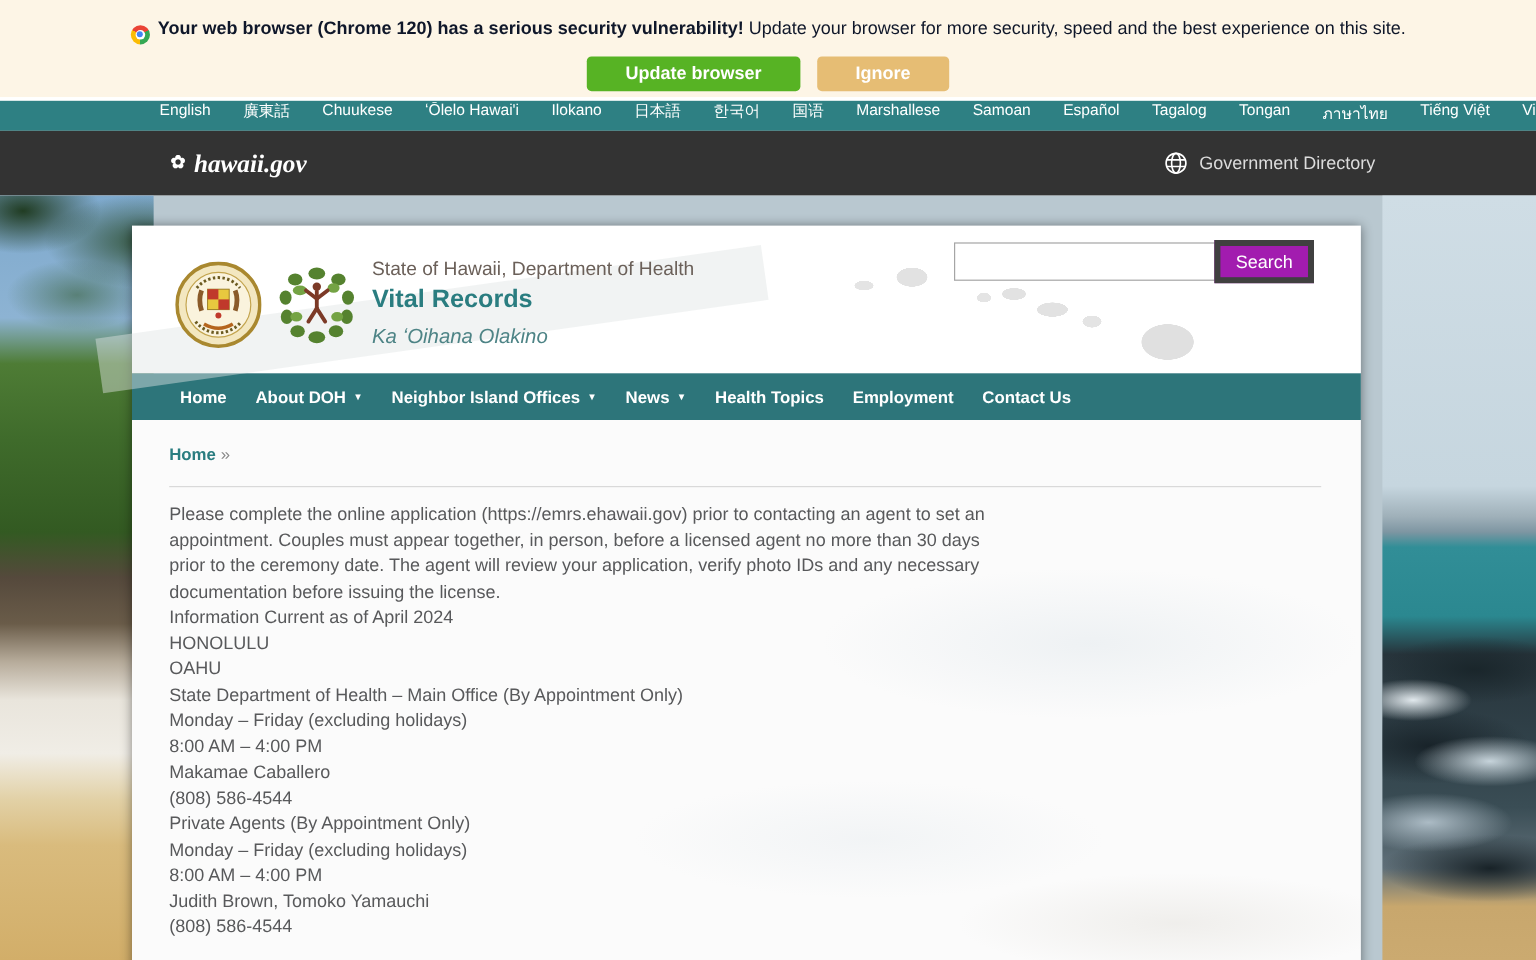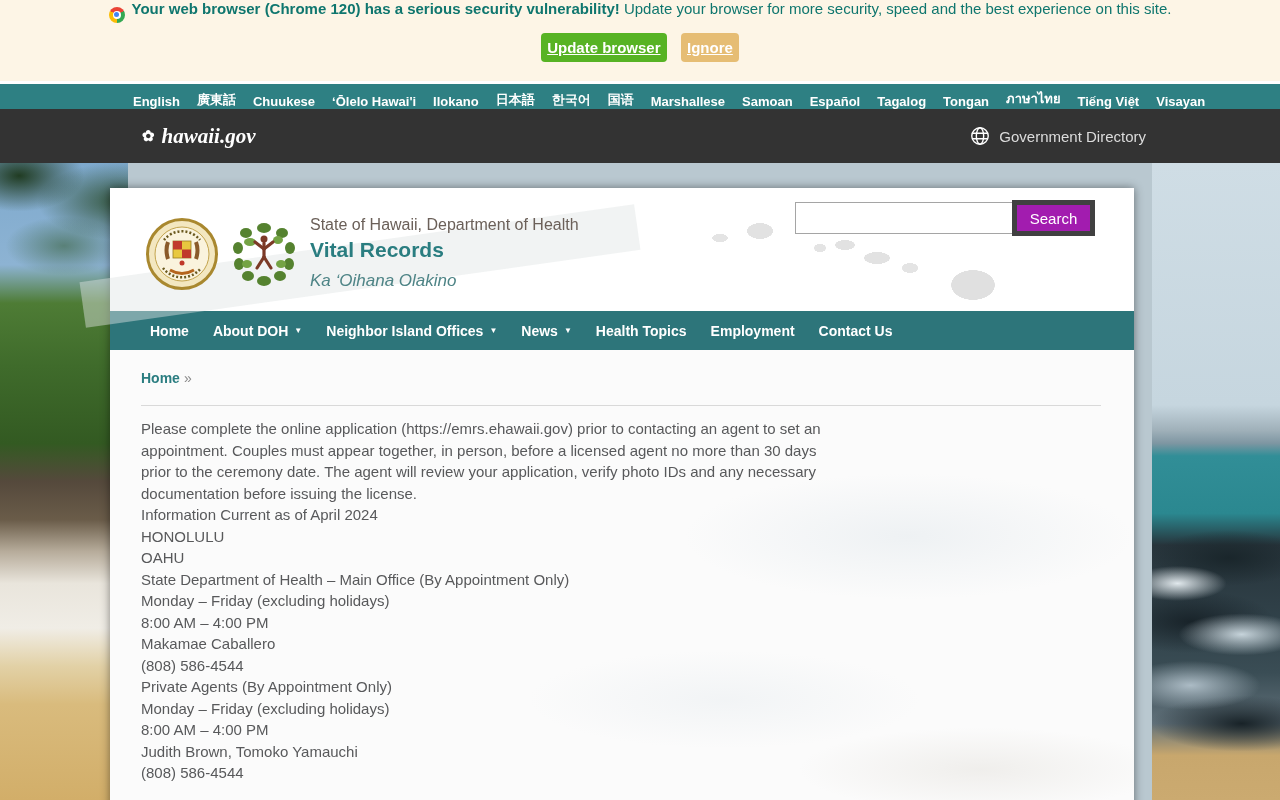--- a/index.html
+++ b/index.html
@@ -2,39 +2,39 @@
 <html><head>
 <meta charset="utf-8">
 <style>
   * { margin:0; padding:0; box-sizing:border-box; }
   html,body { width:1280px; height:800px; overflow:hidden; }
   body { font-family:"Liberation Sans", sans-serif; background:#fff; }
   a { text-decoration:none; cursor:pointer; }
 
   
   .banner { height:81px; background:#fdf5e6; text-align:center; }
-  .banner-msg { font-size:15px; color:#0f766e; }
+  .banner-msg { padding-top:15px; font-size:15px; color:#0f172a; }
   .banner-msg b { font-weight:bold; }
   .chrome-icon { display:inline-flex; width:16px; height:16px; border-radius:50%;
     background:conic-gradient(from -60deg, #ea4335 0 33.3%, #34a853 33.3% 66.6%, #fbbc05 66.6% 100%);
     vertical-align:-3px; margin-right:7px; align-items:center; justify-content:center; }
   .chrome-inner { width:8px; height:8px; border-radius:50%; background:#fff;
     display:flex; align-items:center; justify-content:center; }
   .chrome-core { width:5px; height:5px; border-radius:50%; background:#4285f4; }
   .banner-buttons { margin-top:10px; }
   .btn { display:inline-block; border:none; border-radius:4px; color:#fff;
-    font-weight:bold; font-size:15px; padding:6px 6px; font-family:"Liberation Sans",sans-serif; cursor:pointer;text-decoration:underline; }
+    font-weight:bold; font-size:15px; padding:6px 32px; font-family:"Liberation Sans",sans-serif; cursor:pointer; }
   .btn-update { background:#57b324; }
   .btn-ignore { background:#e6bd74; margin-left:10px; }
 
   .gap-strip { height:3px; background:#ffffff; }
 
   
   .lang-bar { height:25px; background:#2e8083; }
-  .lang-row { display:flex; align-items:flex-end; height:100%; gap:17px; padding-left:5px;font-weight:bold; }
+  .lang-row { display:flex; align-items:flex-start; height:100%; gap:27px; padding-left:5px; }
   .lang { color:#fff; font-size:13px; white-space:nowrap; }
 
   .container { width:1024px; margin:0 auto; }
 
   
   .top-header { height:54px; background:#333333; }
   .th-inner { display:flex; justify-content:space-between; align-items:center; height:100%; }
   .brand { color:#fff; font-family:"Liberation Serif", serif; font-style:italic; font-weight:bold;
     font-size:21px; display:flex; align-items:center; gap:7px; margin-left:14px; }
   .flower { font-style:normal; font-size:15px; line-height:1; }

